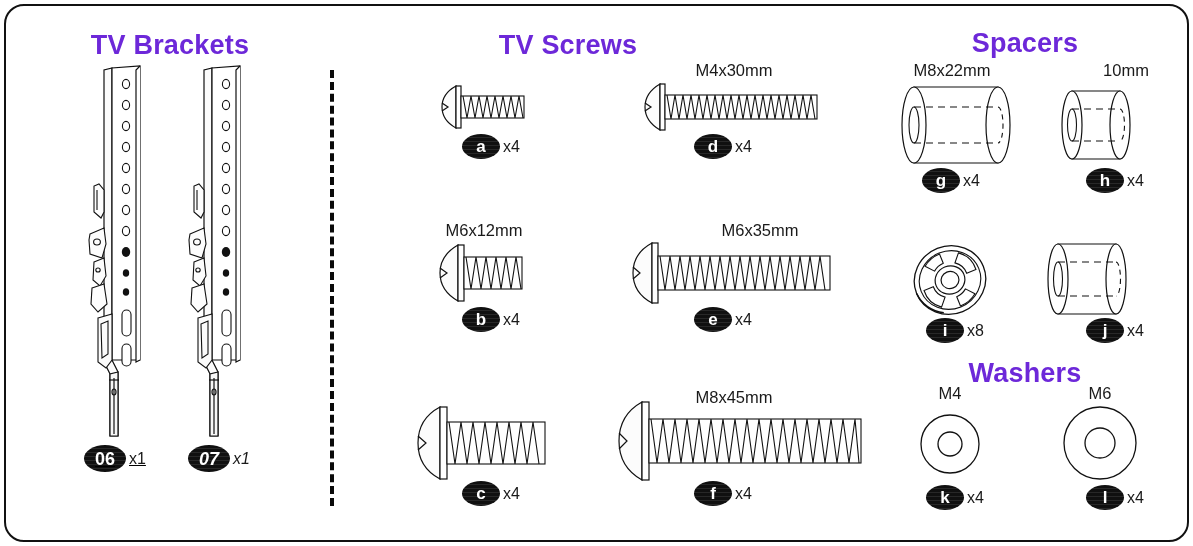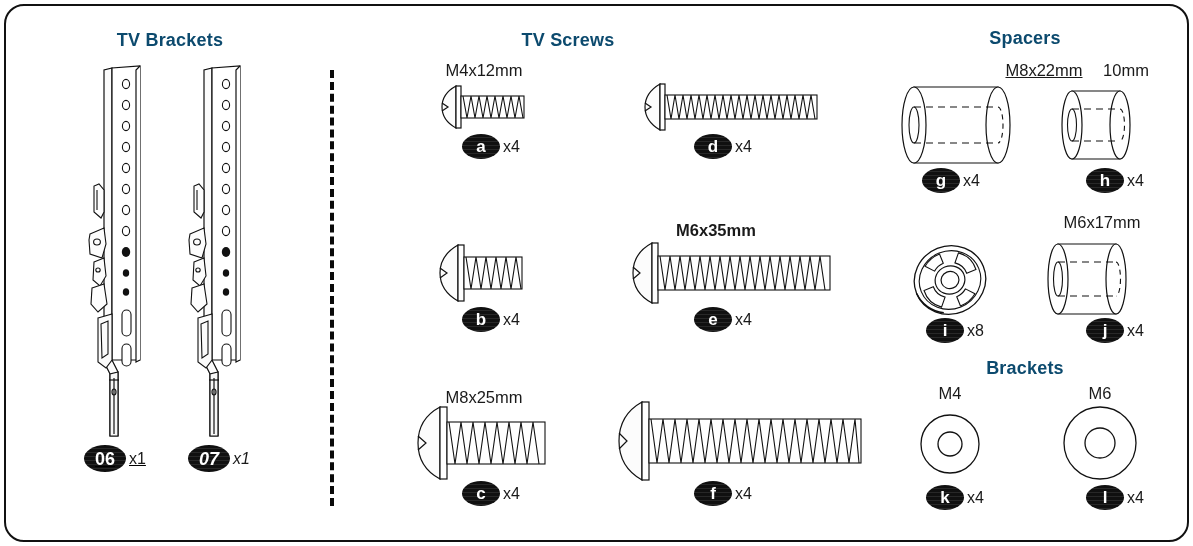--- a/index.html
+++ b/index.html
@@ -39,23 +39,23 @@
     left: 330px;
     top: 70px;
     width: 0;
     height: 436px;
     border-left: 4px dashed #0a0a0a;
   }
 
   
   .section-title {
     position: absolute;
-    font-size: 18px;
+    font-size: 27px;
     font-weight: bold;
-    color: #0c4a6e;
+    color: #6d28d9;
     text-align: center;
     letter-spacing: 0.2px;
     white-space: nowrap;
   }
   .part-label {
     position: absolute;
     font-size: 16.5px;
     color: #1a1a1a;
     text-align: center;
     white-space: nowrap;
@@ -117,21 +117,21 @@
 <body>
 
 <div id="page">
 
   <div class="frame"></div>
   <div class="divider"></div>
 
   <div class="section-title" style="left:60px; top:30px; width:220px;">TV Brackets</div>
   <div class="section-title" style="left:925px; top:28px; width:200px;">Spacers</div>
   <div class="section-title" style="left:473px; top:30px; width:190px;">TV Screws</div>
-  <div class="section-title" style="left:925px; top:358px; width:200px;">Brackets</div>
+  <div class="section-title" style="left:925px; top:358px; width:200px;">Washers</div>
 
   <div class="art" style="left:88px; top:62px;">
     <svg width="70" height="380" viewBox="0 0 70 380">
       <g fill="none" stroke="#111" stroke-width="1.2">
 
         <path d="M16,8 L16,300 L22,312 L22,374 L30,374 L30,310 L24,298 L24,6 Z" fill="#fbfbfb"></path>
         <path d="M24,6 L24,298 L52,298 L52,4 Z" fill="#ffffff"></path>
         <path d="M52,4 L48,8 L48,300 L52,298" fill="#ffffff"></path>
 
         <path d="M22,312 L22,374 L30,374 L30,310 Z" fill="#f7f7f7"></path>
@@ -233,120 +233,121 @@
     <div class="qty">x1</div>
   </div>
 
   <div class="badge-row" style="left:188px; top:445px;font-style:italic;">
     <div class="badge big">
       <span>07</span>
     </div>
     <div class="qty">x1</div>
   </div>
 
-  <div class="part-label" style="left:384px; top:61px; width:200px;">M4x12mm</div>
   <div class="art" style="left:438px; top:84px;">
     <svg width="100" height="46" viewBox="0 0 100 46">
       <path d="M18,2 C7,8 4,16 4,23 C4,30 7,38 18,44 L18,2 Z" fill="#fcfcfc" stroke="#111" stroke-width="1.2"></path>
       <path d="M4,19 L10,23 L4,27" fill="none" stroke="#111" stroke-width="1.2"></path>
       <rect x="18" y="2" width="5" height="42" fill="#ffffff" stroke="#111" stroke-width="1.2"></rect>
       <rect x="23" y="12" width="63" height="22" fill="#ffffff" stroke="#111" stroke-width="1.1"></rect>
       <path d="M25,12 L29,34 L33,12 L37,34 L41,12 L45,34 L49,12 L53,34 L57,12 L61,34 L65,12 L69,34 L73,12 L77,34 L81,12 L85,34" fill="none" stroke="#111" stroke-width="1.1"></path>
     </svg>
   </div>
   <div class="badge-row" style="left:462px; top:134px;">
     <div class="badge">
       <span>a</span>
     </div>
     <div class="qty">x4</div>
   </div>
 
+  <div class="part-label" style="left:634px; top:61px; width:200px;">M4x30mm</div>
   <div class="art" style="left:640px; top:82px;">
     <svg width="190" height="50" viewBox="0 0 190 50">
       <path d="M20,2 C8,9 5,17 5,25 C5,33 8,41 20,48 L20,2 Z" fill="#fcfcfc" stroke="#111" stroke-width="1.2"></path>
       <path d="M5,21 L11,25 L5,29" fill="none" stroke="#111" stroke-width="1.2"></path>
       <rect x="20" y="2" width="5" height="46" fill="#ffffff" stroke="#111" stroke-width="1.2"></rect>
       <rect x="25" y="13" width="152" height="24" fill="#ffffff" stroke="#111" stroke-width="1.1"></rect>
       <path d="M27,13 L31,37 L35,13 L39,37 L43,13 L47,37 L51,13 L55,37 L59,13 L63,37 L67,13 L71,37 L75,13 L79,37 L83,13 L87,37 L91,13 L95,37 L99,13 L103,37 L107,13 L111,37 L115,13 L119,37 L123,13 L127,37 L131,13 L135,37 L139,13 L143,37 L147,13 L151,37 L155,13 L159,37 L163,13 L167,37 L171,13 L175,37" fill="none" stroke="#111" stroke-width="1.1"></path>
     </svg>
   </div>
   <div class="badge-row" style="left:694px; top:134px;">
     <div class="badge">
       <span>d</span>
     </div>
     <div class="qty">x4</div>
   </div>
 
+  <div class="part-label" style="left:384px; top:221px; width:200px;">M6x12mm</div>
   <div class="art" style="left:436px; top:243px;">
     <svg width="100" height="60" viewBox="0 0 100 60">
       <path d="M22,2 C8,10 4,20 4,30 C4,40 8,50 22,58 L22,2 Z" fill="#fcfcfc" stroke="#111" stroke-width="1.2"></path>
       <path d="M4,25 L11,30 L4,35" fill="none" stroke="#111" stroke-width="1.2"></path>
       <rect x="22" y="2" width="6" height="56" fill="#ffffff" stroke="#111" stroke-width="1.2"></rect>
       <rect x="28" y="14" width="58" height="32" fill="#ffffff" stroke="#111" stroke-width="1.1"></rect>
       <path d="M30,14 L35,46 L40,14 L45,46 L50,14 L55,46 L60,14 L65,46 L70,14 L75,46 L80,14 L85,46" fill="none" stroke="#111" stroke-width="1.1"></path>
     </svg>
   </div>
   <div class="badge-row" style="left:462px; top:307px;">
     <div class="badge">
       <span>b</span>
     </div>
     <div class="qty">x4</div>
   </div>
 
-  <div class="part-label" style="left:616px; top:221px; width:200px;font-weight:bold;">M6x35mm</div>
+  <div class="part-label" style="left:660px; top:221px; width:200px;">M6x35mm</div>
   <div class="art" style="left:628px; top:240px;">
     <svg width="210" height="66" viewBox="0 0 210 66">
       <path d="M24,3 C9,11 5,22 5,33 C5,44 9,55 24,63 L24,3 Z" fill="#fcfcfc" stroke="#111" stroke-width="1.2"></path>
       <path d="M5,27 L12,33 L5,39" fill="none" stroke="#111" stroke-width="1.2"></path>
       <rect x="24" y="3" width="6" height="60" fill="#ffffff" stroke="#111" stroke-width="1.2"></rect>
       <rect x="30" y="16" width="172" height="34" fill="#ffffff" stroke="#111" stroke-width="1.1"></rect>
       <path d="M32,16 L37,50 L42,16 L47,50 L52,16 L57,50 L62,16 L67,50 L72,16 L77,50 L82,16 L87,50 L92,16 L97,50 L102,16 L107,50 L112,16 L117,50 L122,16 L127,50 L132,16 L137,50 L142,16 L147,50 L152,16 L157,50 L162,16 L167,50 L172,16 L177,50 L182,16 L187,50 L192,16 L197,50" fill="none" stroke="#111" stroke-width="1.1"></path>
     </svg>
   </div>
   <div class="badge-row" style="left:694px; top:307px;">
     <div class="badge">
       <span>e</span>
     </div>
     <div class="qty">x4</div>
   </div>
 
-  <div class="part-label" style="left:384px; top:388px; width:200px;">M8x25mm</div>
   <div class="art" style="left:414px; top:404px;">
     <svg width="140" height="78" viewBox="0 0 140 78">
       <path d="M26,3 C9,12 4,25 4,39 C4,53 9,66 26,75 L26,3 Z" fill="#fcfcfc" stroke="#111" stroke-width="1.2"></path>
       <path d="M4,32 L12,39 L4,46" fill="none" stroke="#111" stroke-width="1.2"></path>
       <rect x="26" y="3" width="7" height="72" fill="#ffffff" stroke="#111" stroke-width="1.2"></rect>
       <rect x="33" y="18" width="98" height="42" fill="#ffffff" stroke="#111" stroke-width="1.1"></rect>
       <path d="M35,18 L41,60 L47,18 L53,60 L59,18 L65,60 L71,18 L77,60 L83,18 L89,60 L95,18 L101,60 L107,18 L113,60 L119,18 L125,60" fill="none" stroke="#111" stroke-width="1.1"></path>
     </svg>
   </div>
   <div class="badge-row" style="left:462px; top:481px;">
     <div class="badge">
       <span>c</span>
     </div>
     <div class="qty">x4</div>
   </div>
 
+  <div class="part-label" style="left:634px; top:388px; width:200px;">M8x45mm</div>
   <div class="art" style="left:614px; top:399px;">
     <svg width="252" height="84" viewBox="0 0 252 84">
       <path d="M28,3 C10,13 5,27 5,42 C5,57 10,71 28,81 L28,3 Z" fill="#fcfcfc" stroke="#111" stroke-width="1.2"></path>
       <path d="M5,34 L13,42 L5,50" fill="none" stroke="#111" stroke-width="1.2"></path>
       <rect x="28" y="3" width="7" height="78" fill="#ffffff" stroke="#111" stroke-width="1.2"></rect>
       <rect x="35" y="20" width="212" height="44" fill="#ffffff" stroke="#111" stroke-width="1.1"></rect>
       <path d="M37,20 L43,64 L49,20 L55,64 L61,20 L67,64 L73,20 L79,64 L85,20 L91,64 L97,20 L103,64 L109,20 L115,64 L121,20 L127,64 L133,20 L139,64 L145,20 L151,64 L157,20 L163,64 L169,20 L175,64 L181,20 L187,64 L193,20 L199,64 L205,20 L211,64 L217,20 L223,64 L229,20 L235,64 L241,20 L245,64" fill="none" stroke="#111" stroke-width="1.1"></path>
     </svg>
   </div>
   <div class="badge-row" style="left:694px; top:481px;">
     <div class="badge">
       <span>f</span>
     </div>
     <div class="qty">x4</div>
   </div>
 
-  <div class="part-label" style="left:944px; top:61px; width:200px;text-decoration:underline;">M8x22mm</div>
+  <div class="part-label" style="left:852px; top:61px; width:200px;">M8x22mm</div>
   <div class="art" style="left:898px; top:83px;">
     <svg width="120" height="84" viewBox="0 0 120 84">
       <path d="M16,4 L100,4 L100,80 L16,80 Z" fill="#ffffff" stroke="#111" stroke-width="1.2"></path>
       <ellipse cx="100" cy="42" rx="12" ry="38" fill="#ffffff" stroke="#111" stroke-width="1.2"></ellipse>
       <ellipse cx="16" cy="42" rx="12" ry="38" fill="#ffffff" stroke="#111" stroke-width="1.2"></ellipse>
       <ellipse cx="16" cy="42" rx="5" ry="18" fill="#ffffff" stroke="#111" stroke-width="1.1"></ellipse>
       <g stroke="#111" stroke-width="1.1" stroke-dasharray="7,5" fill="none">
         <line x1="16" y1="24" x2="100" y2="24"></line>
         <line x1="16" y1="60" x2="100" y2="60"></line>
       </g>
@@ -398,21 +399,20 @@
       </g>
     </svg>
   </div>
   <div class="badge-row" style="left:926px; top:318px;">
     <div class="badge">
       <span>i</span>
     </div>
     <div class="qty">x8</div>
   </div>
 
-  <div class="part-label" style="left:1022px; top:213px; width:160px;">M6x17mm</div>
   <div class="art" style="left:1044px; top:238px;">
     <svg width="100" height="82" viewBox="0 0 100 82">
       <path d="M14,6 L72,6 L72,76 L14,76 Z" fill="#ffffff" stroke="#111" stroke-width="1.2"></path>
       <ellipse cx="72" cy="41" rx="10" ry="35" fill="#ffffff" stroke="#111" stroke-width="1.2"></ellipse>
       <ellipse cx="14" cy="41" rx="10" ry="35" fill="#ffffff" stroke="#111" stroke-width="1.2"></ellipse>
       <ellipse cx="14" cy="41" rx="4.5" ry="17" fill="#ffffff" stroke="#111" stroke-width="1.1"></ellipse>
       <g stroke="#111" stroke-width="1.1" stroke-dasharray="7,5" fill="none">
         <line x1="14" y1="24" x2="72" y2="24"></line>
         <line x1="14" y1="58" x2="72" y2="58"></line>
       </g>

